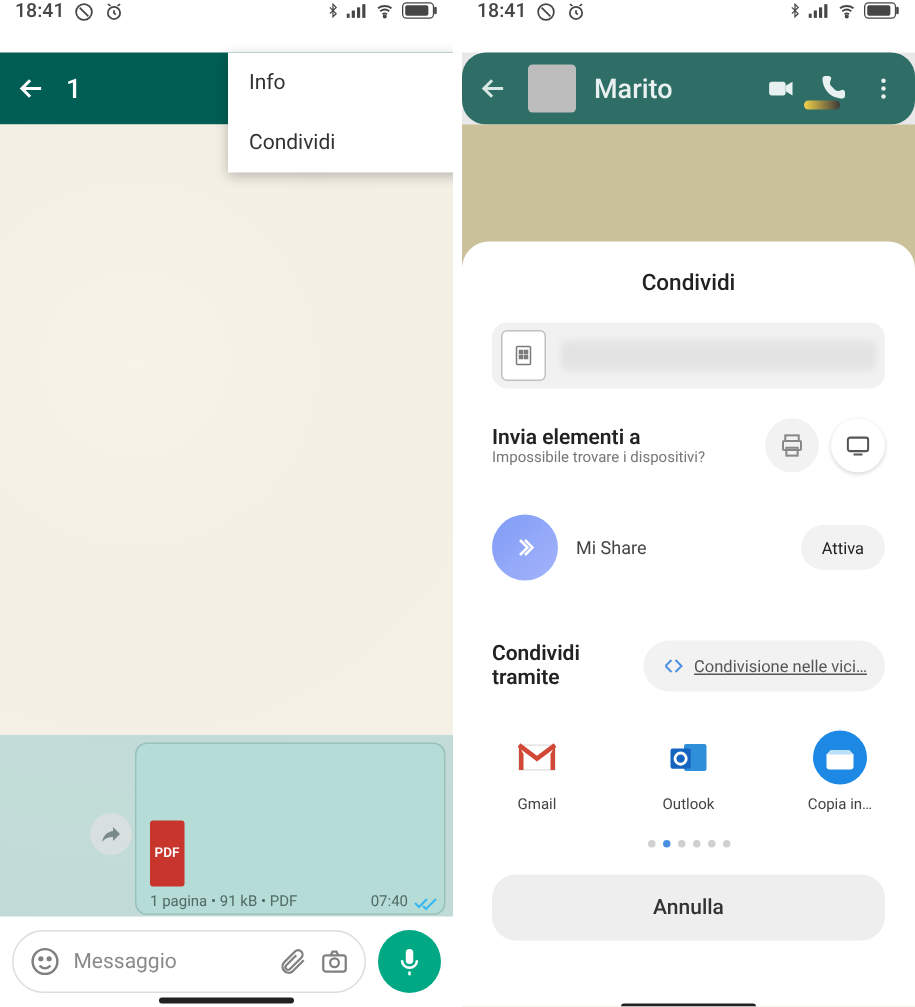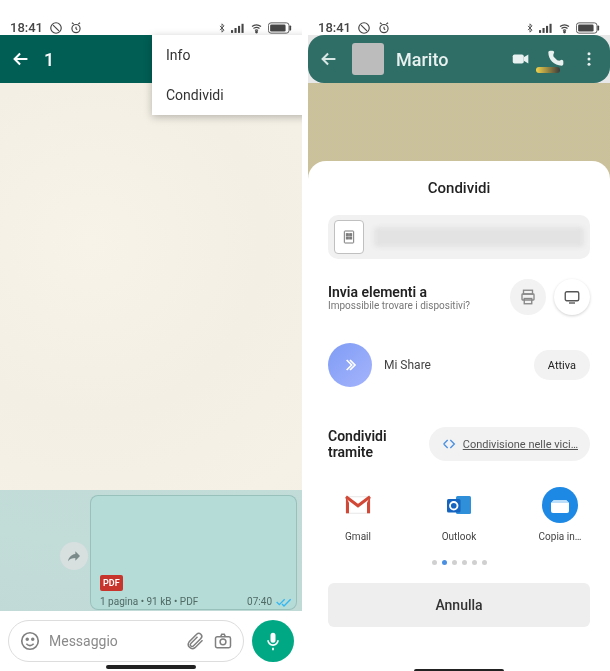--- a/index.html
+++ b/index.html
@@ -12,21 +12,21 @@
     display: flex;
   }
   .panel { position: relative; height: 671px; overflow: hidden; }
   .panel-left { width: 302px; background:#fff; }
   .panel-right { width: 302px; background:#e8e8e8; margin-left: 3px; }
   .divider { width: 3px; background:#fff; }
 
   
   .statusbar {
     height: 35px; background:#fff; color:#464646;
-    display:flex; align-items:flex-end; justify-content:space-between;
+    display:flex; align-items:flex-start; justify-content:space-between;
     padding: 0 10px; font-size:13px; font-weight:500;
   }
   .statusbar .sb-right { display:flex; align-items:center; gap:4px; }
   .sb-icon { display:inline-flex; }
 
   
   .wa-header {
     height: 48px; background:#005e54; color:#fff;
     display:flex; align-items:center; padding:0 10px; gap:12px;
   }
@@ -59,21 +59,21 @@
     background: rgba(180,220,215,0.9);
     border-radius:8px; border:1px solid rgba(150,190,185,0.9);
   }
   .forward-btn {
     position:absolute; left:60px; top:52px; width:28px; height:28px;
     background:#d7dfdf; border-radius:50%;
     display:flex; align-items:center; justify-content:center;
   }
   .pdf-badge {
     position:absolute; left:100px; bottom:24px; background:#c7352c; color:#fff;
-    font-size:9px; font-weight:600; padding:3px 3px; border-radius:2px;
+    font-size:9px; font-weight:600; padding:17px 3px; border-radius:2px;
   }
   .msg-meta {
     position:absolute; left:100px; bottom:8px; font-size:10px; color:#516a66;
   }
   .msg-time {
     position:absolute; right:30px; bottom:8px; font-size:10px; color:#516a66;
   }
   .ticks { position:absolute; right:10px; bottom:8px; }
 
   
@@ -136,21 +136,21 @@
 
   .apps-row { display:flex; justify-content:space-between; margin-top:24px; padding:0 2px; }
   .app { width:56px; display:flex; flex-direction:column; align-items:center; gap:6px; }
   .app .ic { width:40px; height:40px; border-radius:10px; display:flex; align-items:center; justify-content:center; font-size:22px; }
   .app .lb { font-size:10px; color:#444; text-align:center; }
 
   .dots { display:flex; gap:5px; justify-content:center; margin-top:18px; }
   .dots span { width:5px; height:5px; border-radius:50%; background:#d0d0d0; }
   .dots span.active { background:#4a90e2; }
 
-  .cancel { margin-top:18px; background:#eeeeee; border-radius:6px; height:44px; display:flex; align-items:center; justify-content:center; font-size:14px; color:#333; font-weight:500; }
+  .cancel { margin-top:18px; background:#eeeeee; border-radius:16px; height:44px; display:flex; align-items:center; justify-content:center; font-size:14px; color:#333; font-weight:500; }
 
   svg { display:block; }
 </style>
 </head>
 <body>
 
 <div class="panel panel-left">
 
   <div class="statusbar">
     <div style="display:flex;align-items:center;gap:6px;">

